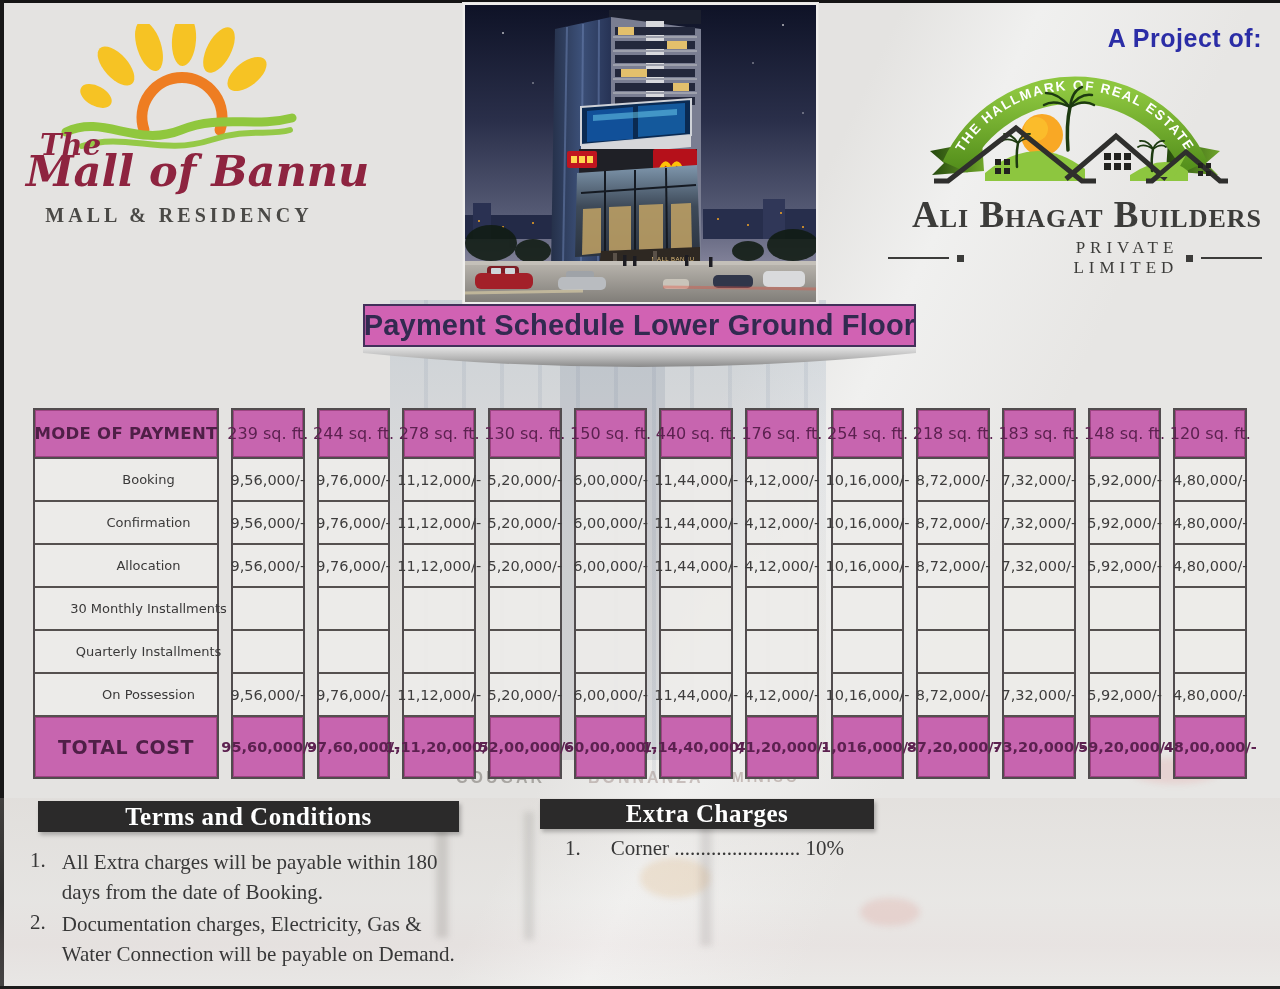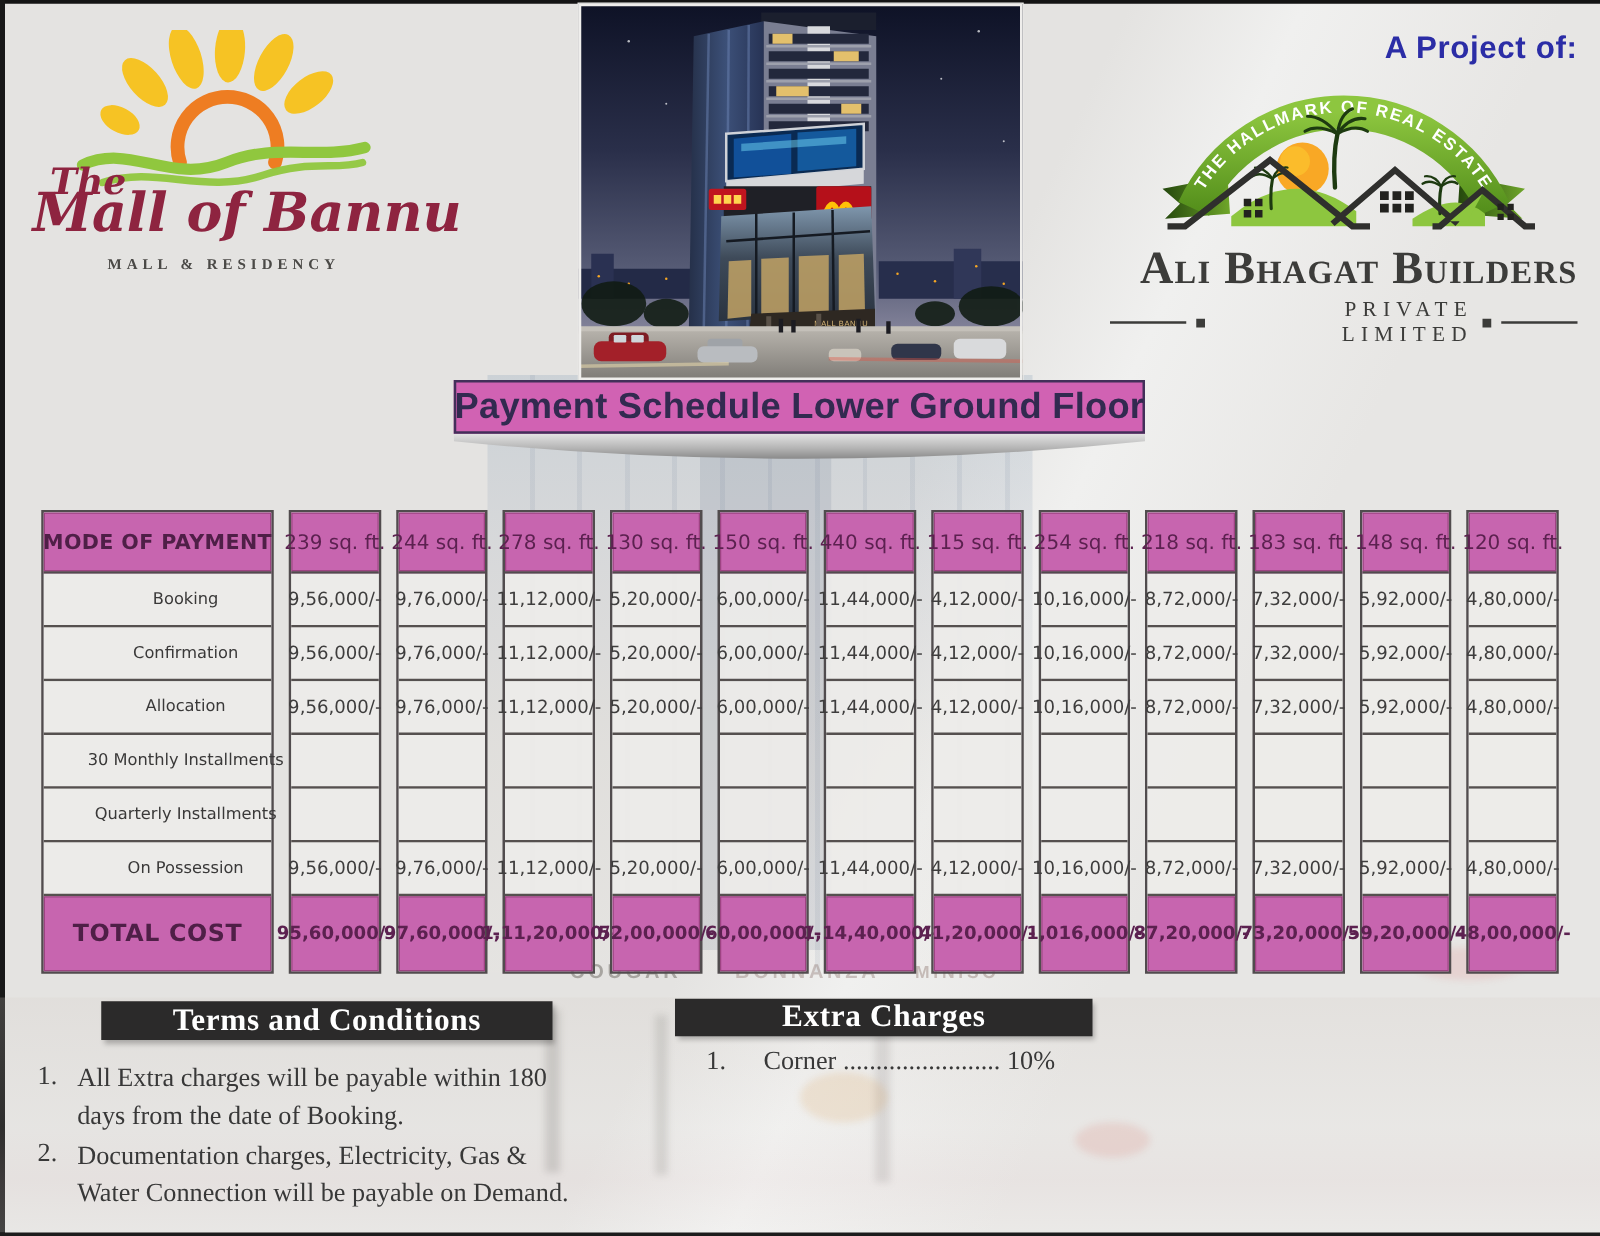--- a/index.html
+++ b/index.html
@@ -27,21 +27,21 @@
   .wm-blob{position:absolute;filter:blur(3px);z-index:0;}
 
   
   .brand{position:absolute;left:26px;top:24px;width:306px;height:220px;z-index:2;}
   .brand-svg{position:absolute;left:28px;top:0;}
   .brand-the{position:absolute;left:14px;top:104px;font-family:"DejaVu Serif",serif;font-style:italic;
              font-weight:bold;font-size:29px;color:#8e2440;}
   .brand-name{position:absolute;left:0;top:122px;width:306px;text-align:center;font-family:"DejaVu Serif",serif;
               font-style:italic;font-weight:bold;font-size:43px;color:#8e2440;white-space:nowrap;}
   .brand-sub{position:absolute;left:0;top:180px;width:306px;text-align:center;font-family:"Liberation Serif",serif;
-             font-weight:bold;font-size:12px;letter-spacing:4px;color:#4a4946;}
+             font-weight:bold;font-size:20px;letter-spacing:4px;color:#4a4946;}
 
   
   .photo{position:absolute;left:463px;top:3px;width:355px;height:301px;z-index:2;box-shadow:0 0 0 1px #e8e7e5;}
 
   
   .project{position:absolute;left:888px;top:24px;width:374px;text-align:right;z-index:2;}
   .project-label{font-size:25px;font-weight:bold;color:#2b2da6;letter-spacing:.5px;}
   .project-ribbon{margin:2px auto 0;display:block;}
   .company-name{margin-top:0;font-family:"Liberation Serif",serif;font-variant:small-caps;font-weight:600;
                 font-size:37px;color:#3c3c3a;letter-spacing:1px;white-space:nowrap;}
@@ -70,21 +70,21 @@
   .label-col .bcell{font-size:13px;color:#3a3939;padding-left:45px;}
   .totcell{height:60px;background:#c765af;display:flex;align-items:center;justify-content:center;
            font-family:"DejaVu Sans",sans-serif;font-size:14.5px;font-weight:600;color:#5c2150;
            white-space:nowrap;box-shadow:inset 0 0 0 1px rgba(122,40,92,.55);}
   .label-col .totcell{font-size:19px;font-weight:bold;color:#4f1f47;letter-spacing:.5px;}
 
   
   .sec-bar{position:absolute;height:31px;background:#2b2a2a;z-index:2;display:flex;align-items:center;
            justify-content:center;box-shadow:2px 3px 4px rgba(0,0,0,.25);}
   .sec-bar span{font-family:"Liberation Serif",serif;font-weight:bold;font-size:25px;color:#fff;letter-spacing:.5px;}
-  .terms-bar{left:38px;top:801px;width:361px;margin-left:43px;}
+  .terms-bar{left:38px;top:801px;width:421px;}
   .extra-bar{left:540px;top:799px;width:334px;height:30px;}
   .term-item{position:absolute;left:30px;display:flex;gap:16px;z-index:2;
              font-family:"Liberation Serif",serif;font-size:21px;color:#383838;}
   .term-item .txt{width:400px;line-height:1.42;}
   .ti1{top:848px;}
   .ti2{top:910px;}
   .extra-item{position:absolute;left:565px;top:836px;display:flex;gap:30px;z-index:2;
               font-family:"Liberation Serif",serif;font-size:21px;color:#383838;}
 </style>
 </head>
@@ -447,21 +447,21 @@
         <div class="hcell">440 sq. ft.</div>
         <div class="bcell">11,44,000/-</div>
         <div class="bcell">11,44,000/-</div>
         <div class="bcell">11,44,000/-</div>
         <div class="bcell"></div>
         <div class="bcell"></div>
         <div class="bcell">11,44,000/-</div>
         <div class="totcell">1,14,40,000/-</div>
       </div>
       <div class="tcol">
-        <div class="hcell">115 sq. ft.</div>
+        <div class="hcell">176 sq. ft.</div>
         <div class="bcell">4,12,000/-</div>
         <div class="bcell">4,12,000/-</div>
         <div class="bcell">4,12,000/-</div>
         <div class="bcell"></div>
         <div class="bcell"></div>
         <div class="bcell">4,12,000/-</div>
         <div class="totcell">41,20,000/-</div>
       </div>
       <div class="tcol">
         <div class="hcell">254 sq. ft.</div>

